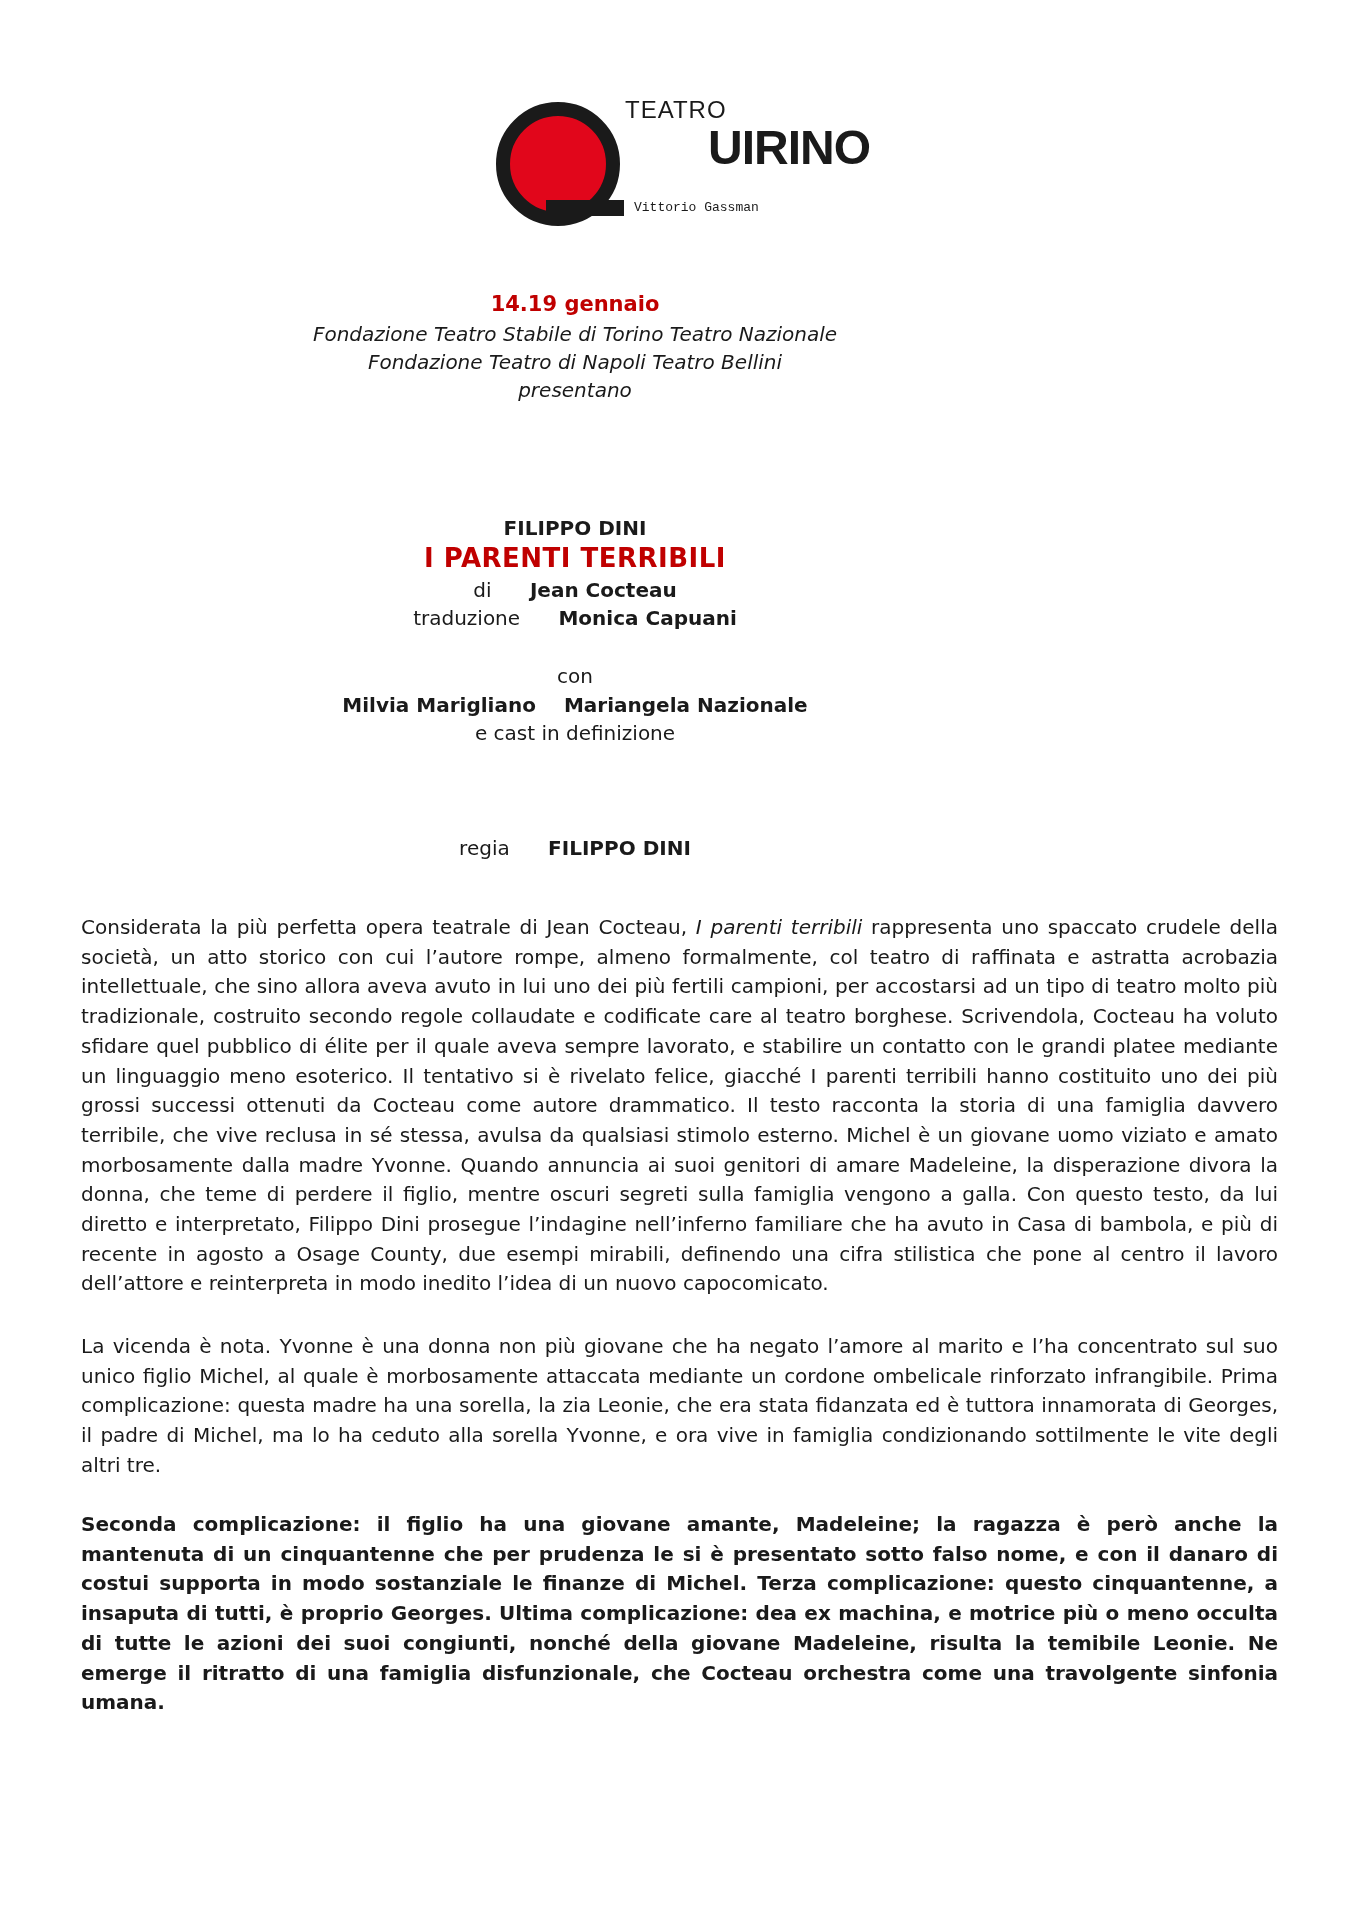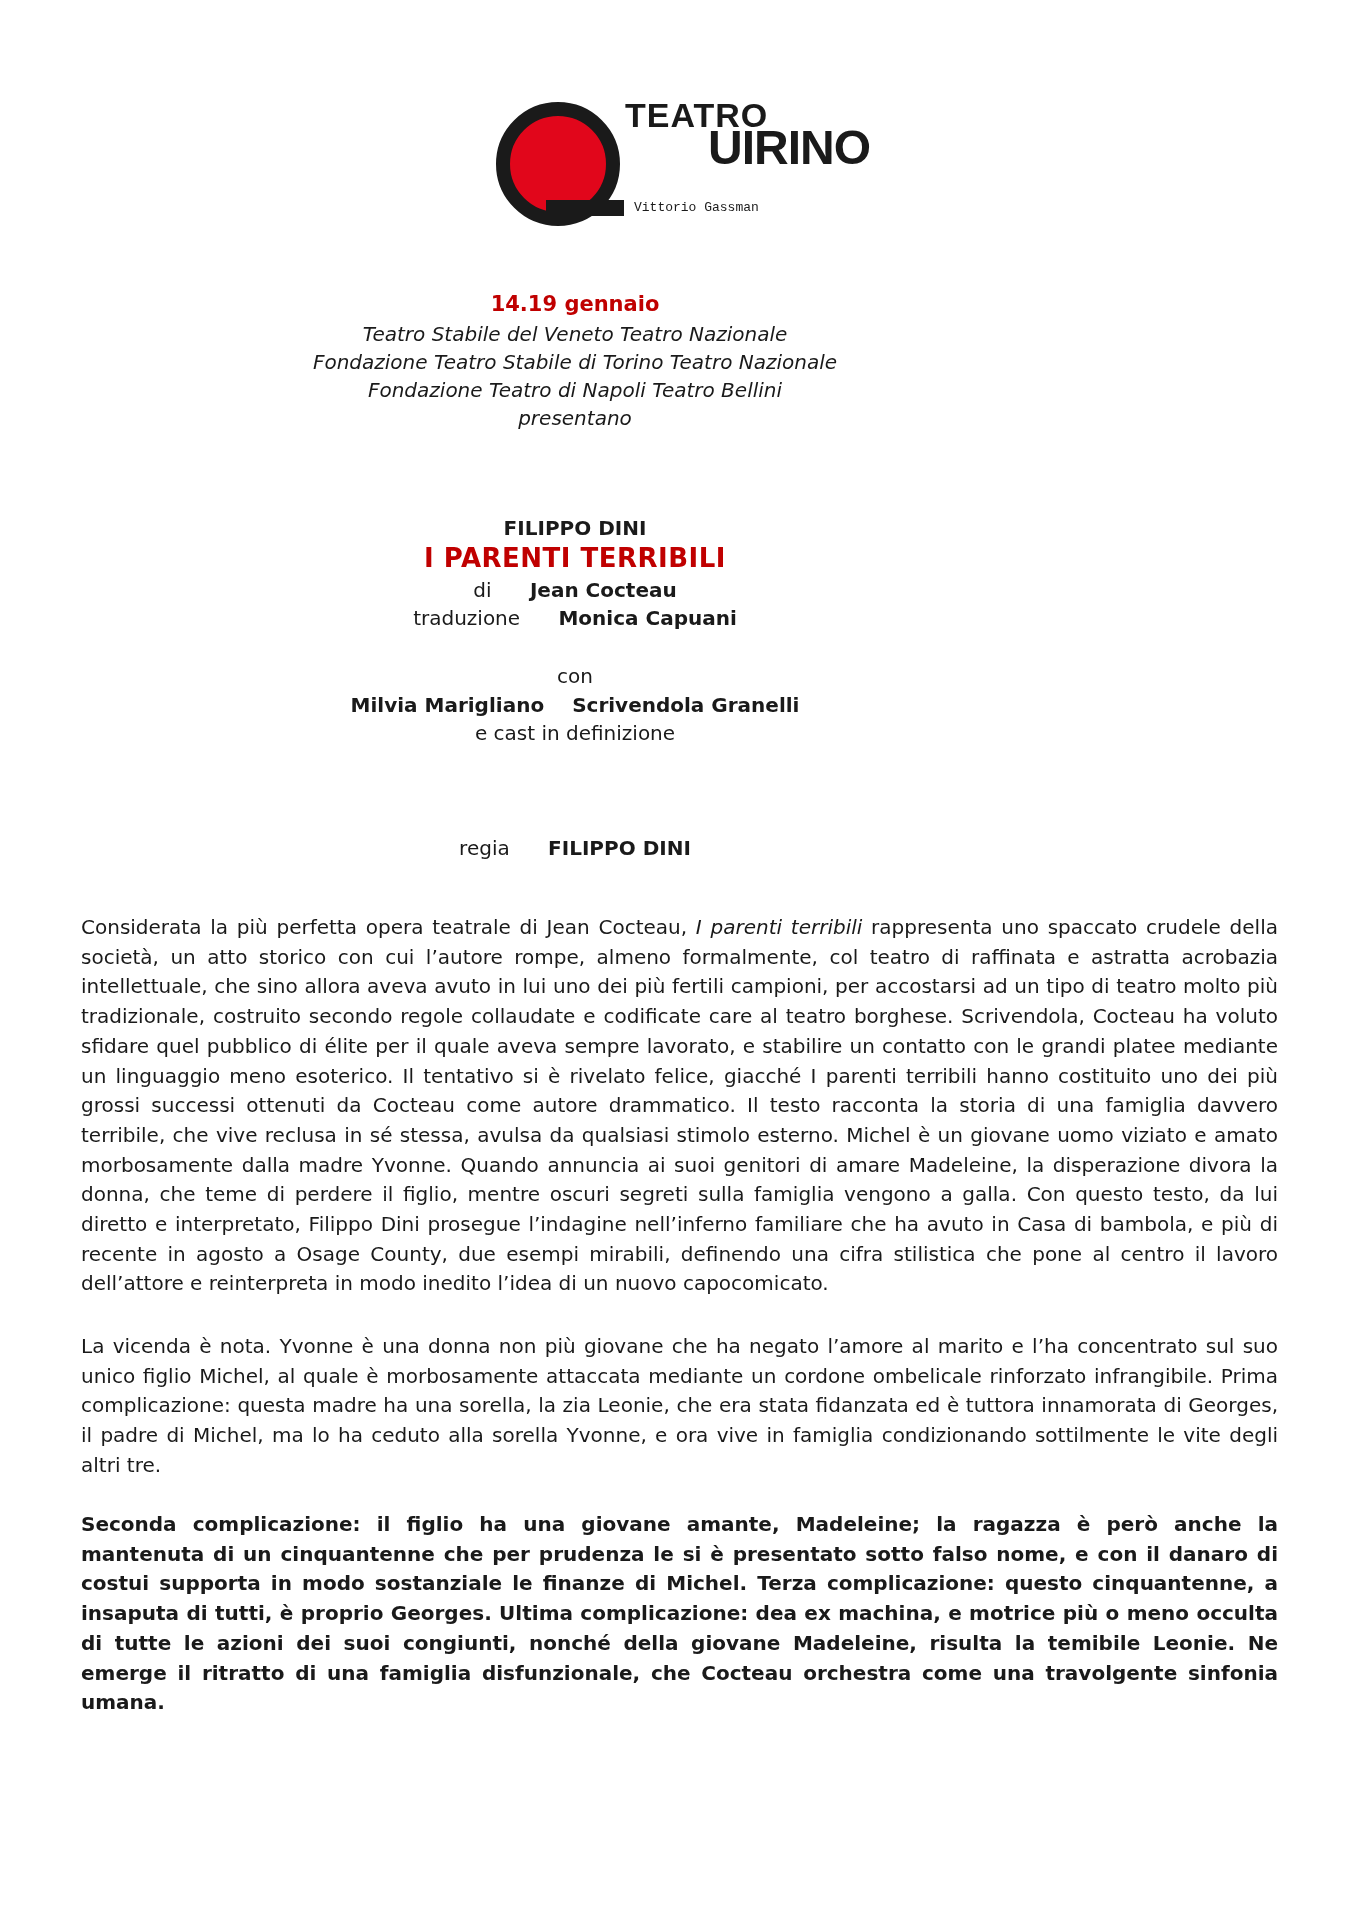--- a/index.html
+++ b/index.html
@@ -5,21 +5,21 @@
   html, body { margin: 0; padding: 0; background: #ffffff; }
   body { width: 1358px; height: 1920px; position: relative; overflow: hidden;
          font-family: "DejaVu Sans", sans-serif; color: #1a1a1a; }
 
   
   .logo { position: absolute; left: 494px; top: 96px; width: 392px; height: 126px; }
   .logo .q-ring { position: absolute; left: 2px; top: 6px; width: 96px; height: 96px;
                   border: 14px solid #1a1a1a; border-radius: 50%; background: #e1061b; }
   .logo .q-tail { position: absolute; left: 52px; top: 104px; width: 78px; height: 16px; background: #1a1a1a; }
   .logo .teatro { position: absolute; left: 131px; top: 2px; font-family: "Liberation Sans", sans-serif;
-                  font-size: 34px; font-weight: 700; letter-spacing: 1px; color: #1a1a1a; line-height: 1; }
+                  font-size: 24px; font-weight: 400; letter-spacing: 1px; color: #1a1a1a; line-height: 1; }
   .logo .quirino { position: absolute; left: 126px; top: 28px; font-family: "Liberation Sans", sans-serif;
                    font-size: 48px; font-weight: 700; letter-spacing: -1px; color: #1a1a1a; line-height: 1; }
   .logo .subtitle { position: absolute; left: 140px; top: 105px; font-family: Liberation Mono, monospace;
                     font-size: 13px; color: #1a1a1a; line-height: 1; }
 
   
   .center { position: absolute; left: 0; width: 1150px; text-align: center; }
   .date { top: 292px; font-size: 21px; font-weight: 700; color: #c00000; }
   .producers { top: 320px; font-size: 20px; font-style: italic; line-height: 28px; }
   .producers div { height: 28px; }
@@ -50,39 +50,38 @@
 <div class="logo">
   <div class="q-ring" style="background: rgb(225, 6, 27);"></div>
   <div class="q-tail"></div>
   <div class="teatro">TEATRO</div>
   <div class="quirino">​<span style="display:inline-block;width:88px;"></span><span>UIRINO</span></div>
   <div class="subtitle">Vittorio Gassman</div>
 </div>
 
 <div class="center date" style="color: rgb(192, 0, 0);">14.19 gennaio</div>
 <div class="center producers">
-  <div>Teatro Stabile del Veneto Teatro Nazionale</div>
   <div>Fondazione Teatro Stabile di Torino Teatro Nazionale</div>
   <div>Fondazione Teatro di Napoli Teatro Bellini</div>
   <div>presentano</div>
 </div>
 
 <div class="center director-top">FILIPPO DINI</div>
 <div class="center title" style="color: rgb(192, 0, 0);">I PARENTI TERRIBILI</div>
 <div class="center author">
   <span>di</span>
   <b>Jean Cocteau</b>
 </div>
 <div class="center translation">
   <span>traduzione</span>
   <b>Monica Capuani</b>
 </div>
 <div class="center con">con</div>
 <div class="center cast">
-  <span>Milvia Marigliano</span><span class="gap"></span><span>Scrivendola Granelli</span>
+  <span>Milvia Marigliano</span><span class="gap"></span><span>Mariangela Nazionale</span>
 </div>
 <div class="center cast-note">e cast in definizione</div>
 <div class="center regia">
   <span>regia</span>
   <b>FILIPPO DINI</b>
 </div>
 
 <div class="body-text p1">
   <p><span>Considerata la più perfetta opera teatrale di Jean Cocteau, </span><i>I parenti terribili</i><span> rappresenta uno spaccato crudele della società, un atto storico con cui l’autore rompe, almeno formalmente, col teatro di raffinata e astratta acrobazia intellettuale, che sino allora aveva avuto in lui uno dei più fertili campioni, per accostarsi ad un tipo di teatro molto più tradizionale, costruito secondo regole collaudate e codificate care al teatro borghese. Scrivendola, Cocteau ha voluto sfidare quel pubblico di élite per il quale aveva sempre lavorato, e stabilire un contatto con le grandi platee mediante un linguaggio meno esoterico. Il tentativo si è rivelato felice, giacché I parenti terribili hanno costituito uno dei più grossi successi ottenuti da Cocteau come autore drammatico. Il testo racconta la storia di una famiglia davvero terribile, che vive reclusa in sé stessa, avulsa da qualsiasi stimolo esterno. Michel è un giovane uomo viziato e amato morbosamente dalla madre Yvonne. Quando annuncia ai suoi genitori di amare Madeleine, la disperazione divora la donna, che teme di perdere il figlio, mentre oscuri segreti sulla famiglia vengono a galla. Con questo testo, da lui diretto e interpretato, Filippo Dini prosegue l’indagine nell’inferno familiare che ha avuto in Casa di bambola, e più di recente in agosto a Osage County, due esempi mirabili, definendo una cifra stilistica che pone al centro il lavoro dell’attore e reinterpreta in modo inedito l’idea di un nuovo capocomicato.</span></p>
 </div>

